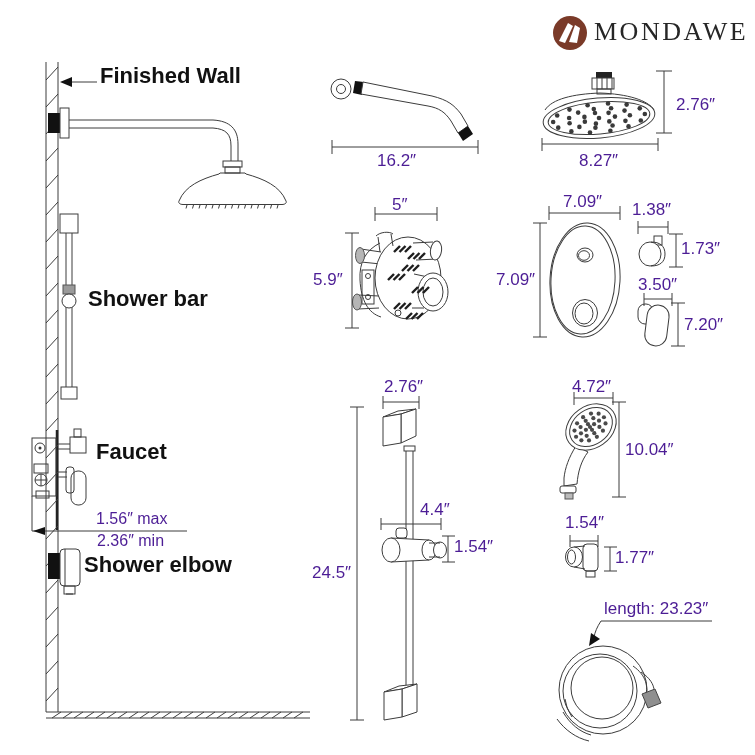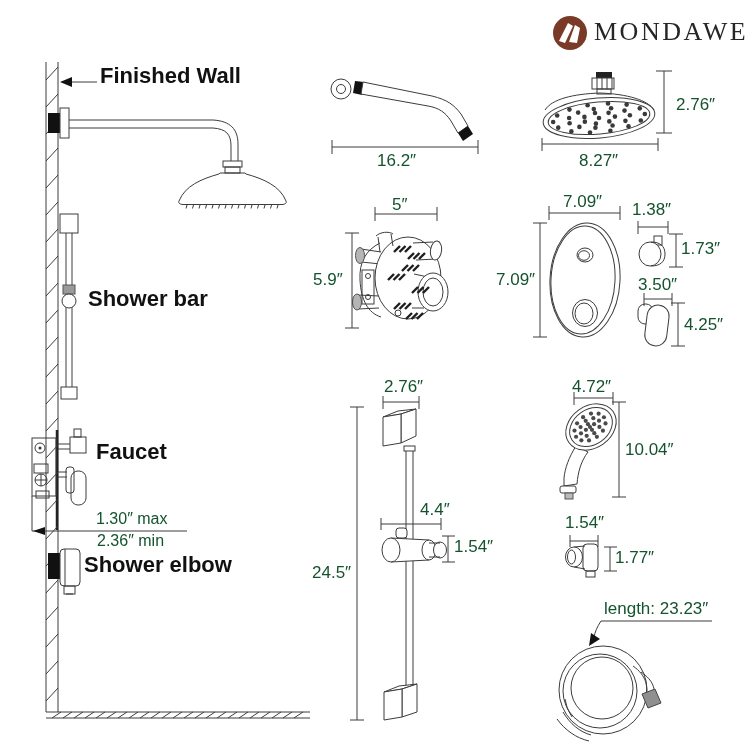--- a/index.html
+++ b/index.html
@@ -6,21 +6,21 @@
   .canvas {
     position:relative; width:755px; height:755px; background:#ffffff;
     overflow:hidden; font-family:"Liberation Sans", sans-serif;
   }
   .canvas svg { position:absolute; left:0; top:0; }
   .label {
     position:absolute; font-weight:bold; font-size:22px; color:#111;
     white-space:nowrap; line-height:1.1;text-align:right;
   }
   .dim {
-    position:absolute; font-size:17px; color:#14532d; white-space:nowrap;
+    position:absolute; font-size:17px; color:#4c1d95; white-space:nowrap;
   }
   .dim.small { font-size:16px; }
   .brand {
     position:absolute; left:594px; top:17px;
     font-family:"Liberation Serif", serif; font-size:26px;
     letter-spacing:2.5px; color:#262626; white-space:nowrap;
   }
 </style>
 </head>
 <body>
@@ -423,37 +423,37 @@
     <polygon points="559,41 568,23 573,26 565,43" fill="#fff" stroke="none"></polygon>
     <polygon points="569,42 575,25 580,28 577,43" fill="#fff" stroke="none"></polygon>
   </g>
 </svg>
 
 <div class="brand">MONDAWE</div>
 
 <div class="label" style="left:100px;top:64px">Finished Wall</div>
 <div class="label" style="left:88px;top:287px">Shower bar</div>
 <div class="label" style="left:96px;top:440px">Faucet</div>
-<div class="dim small" style="left:96px;top:510px">1.30″ max</div>
+<div class="dim small" style="left:96px;top:510px">1.56″ max</div>
 <div class="dim small" style="left:97px;top:532px">2.36″ min</div>
 <div class="label" style="left:84px;top:553px">Shower elbow</div>
 
 <div class="dim" style="left:377px;top:151px">16.2″</div>
 <div class="dim" style="left:676px;top:95px">2.76″</div>
 <div class="dim" style="left:579px;top:151px">8.27″</div>
 
 <div class="dim" style="left:392px;top:195px">5″</div>
 <div class="dim" style="left:313px;top:270px">5.9″</div>
 
 <div class="dim" style="left:563px;top:192px">7.09″</div>
 <div class="dim" style="left:496px;top:270px">7.09″</div>
 <div class="dim" style="left:632px;top:200px">1.38″</div>
 <div class="dim" style="left:681px;top:239px">1.73″</div>
 <div class="dim" style="left:638px;top:275px">3.50″</div>
-<div class="dim" style="left:684px;top:315px">4.25″</div>
+<div class="dim" style="left:684px;top:315px">7.20″</div>
 
 <div class="dim" style="left:384px;top:377px">2.76″</div>
 <div class="dim" style="left:312px;top:563px">24.5″</div>
 <div class="dim" style="left:420px;top:500px">4.4″</div>
 <div class="dim" style="left:454px;top:537px">1.54″</div>
 
 <div class="dim" style="left:572px;top:377px">4.72″</div>
 <div class="dim" style="left:625px;top:440px">10.04″</div>
 <div class="dim" style="left:565px;top:513px">1.54″</div>
 <div class="dim" style="left:615px;top:548px">1.77″</div>

